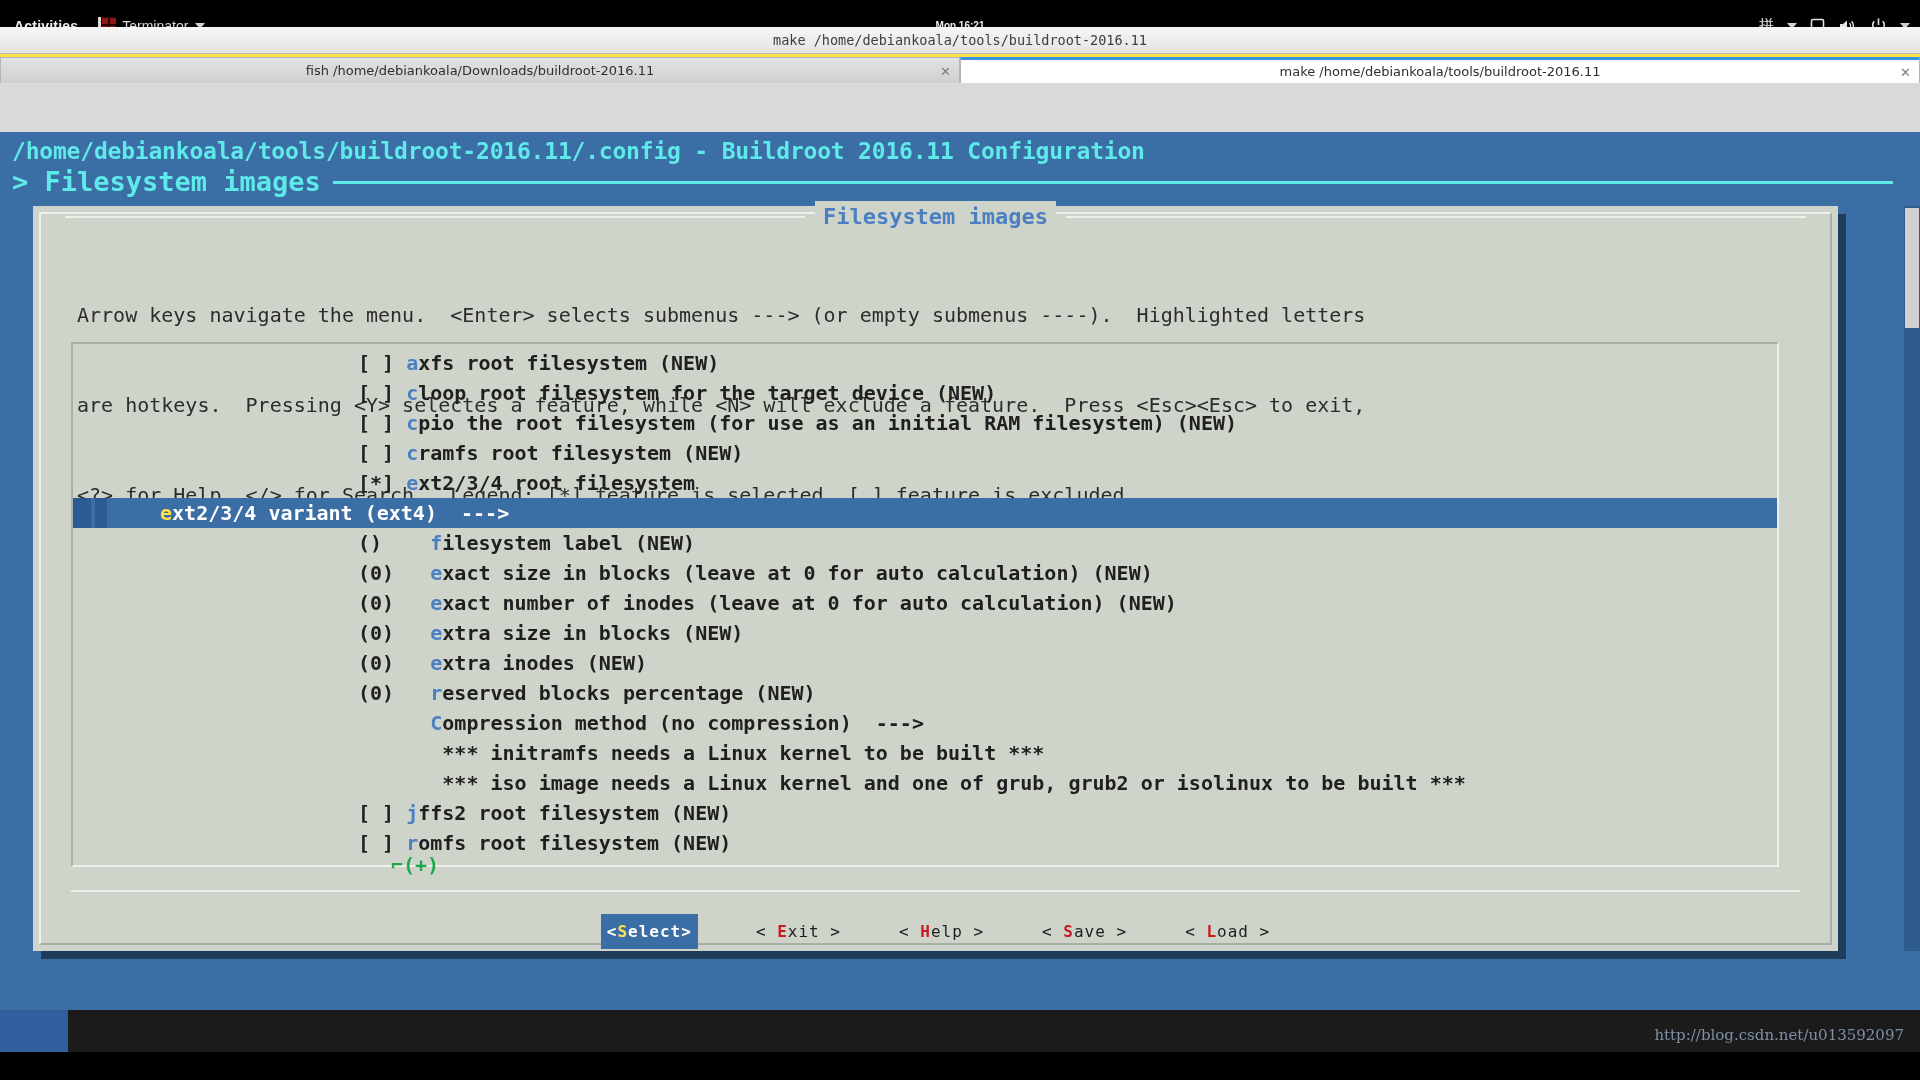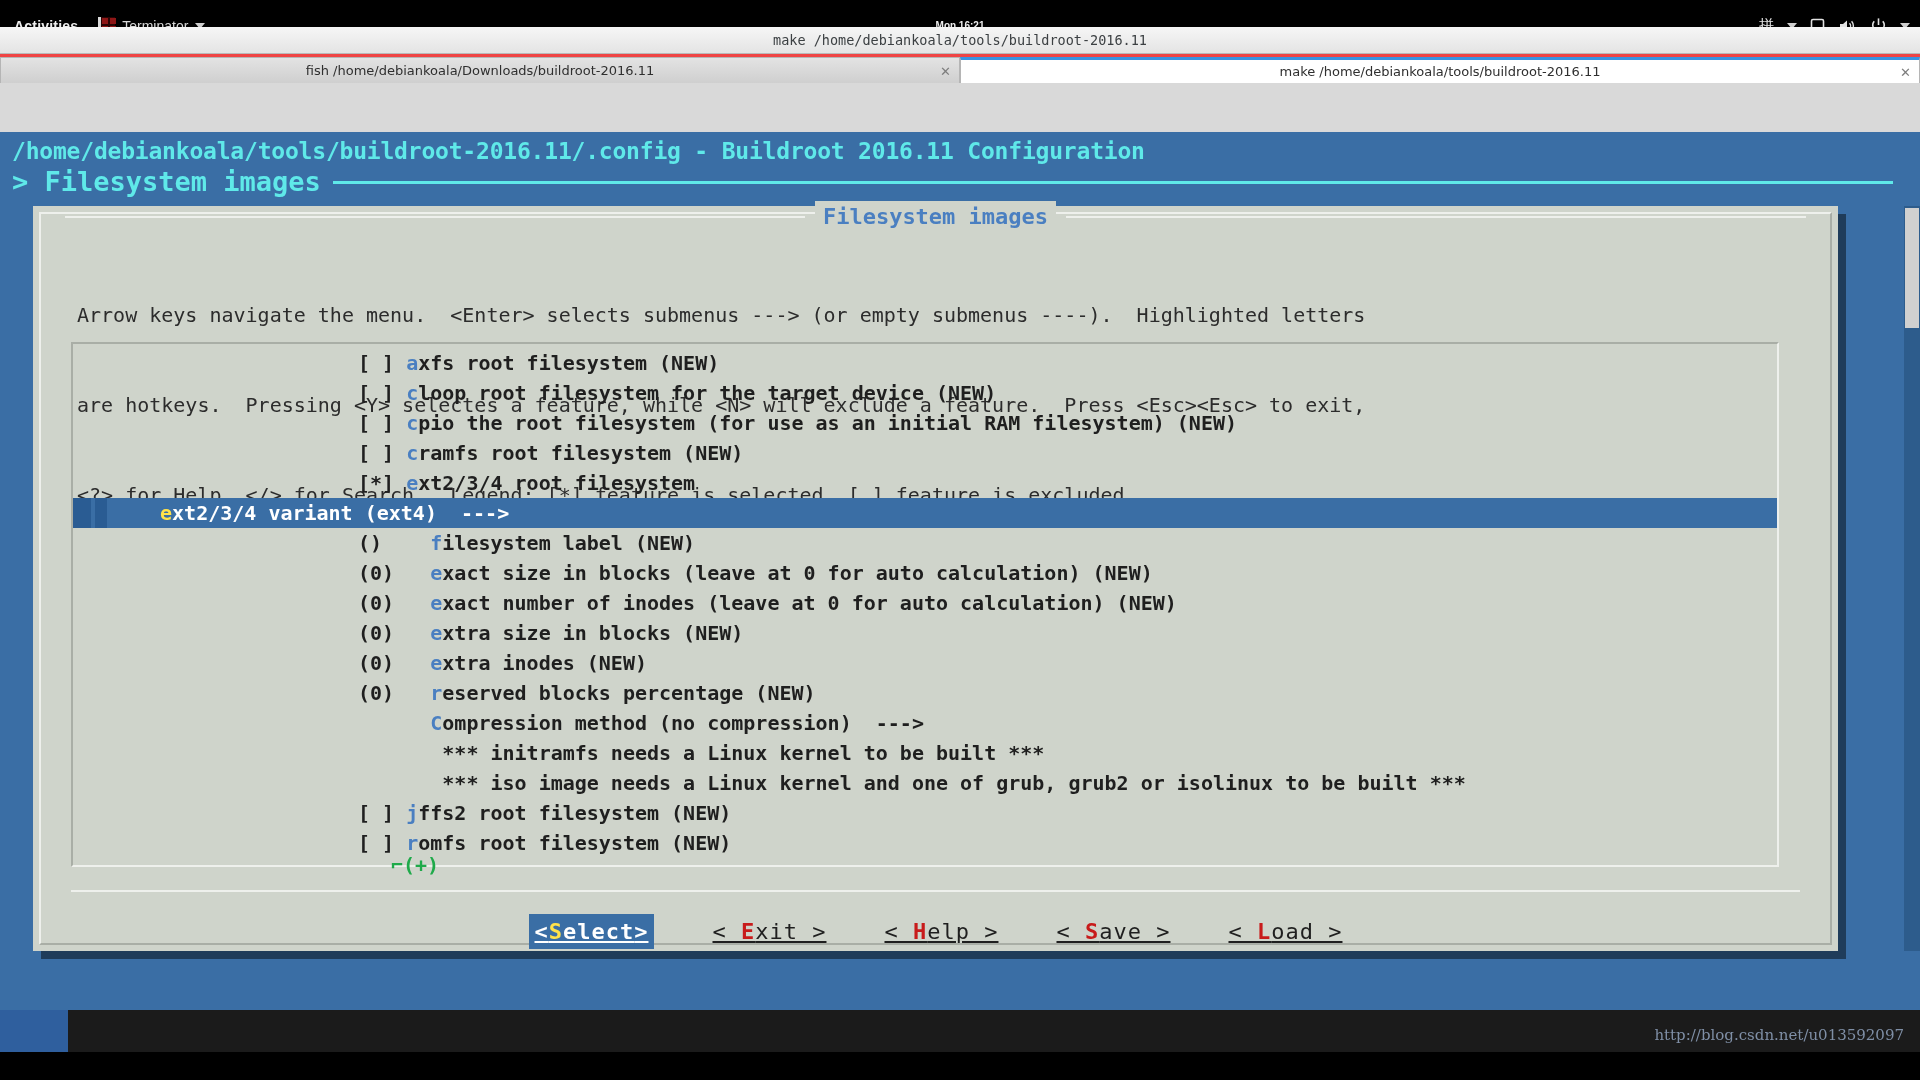--- a/index.html
+++ b/index.html
@@ -58,21 +58,21 @@
   #win-title {
     height:27px; width:100%;
     background:linear-gradient(to bottom,#f6f6f6,#e4e4e4);
     border-bottom:1px solid #b9b9b9;
     display:flex; align-items:center; justify-content:center;
     font-family:"DejaVu Sans Mono", monospace;
     font-size:13.5px; color:#3c4043;
   }
   #tabbar {
     height:29px; width:100%;
-    background:#ef4444;
+    background:#fde047;
     display:flex; align-items:center;
     padding-top:3px;
   }
   .tab {
     height:26px; flex:1 1 0; position:relative;
     display:flex; align-items:center; justify-content:center;
     font-family:"DejaVu Sans", sans-serif;
     font-size:13px; color:#2f2f2f;
     border:1px solid #b5b5b5;
     border-bottom:none;
@@ -188,21 +188,21 @@
 
   
   .btn-sep {
     position:absolute; left:30px; right:30px; top:676px;
     height:2px; background:#eef0ec;
   }
   .btnbar {
     position:absolute; left:0; right:0; top:700px;
     display:flex; justify-content:center; align-items:center; gap:58px;
   }
-  .btn { font-size:22px; color:#1f1f1f; letter-spacing:1px;text-decoration:underline; }
+  .btn { font-size:16px; color:#1f1f1f; letter-spacing:1px; }
   .btn .hk { color:#c81b1b; font-weight:700; }
   .btn.active {
     background:#3a6ea5; color:#ffffff; padding:2px 6px; font-weight:700;
   }
   .btn.active .hk { color:#ffe24a; }
 
   
   .pane-scroll {
     position:absolute; right:0; top:74px; width:16px; height:745px;
     background:#2d5c8c;

